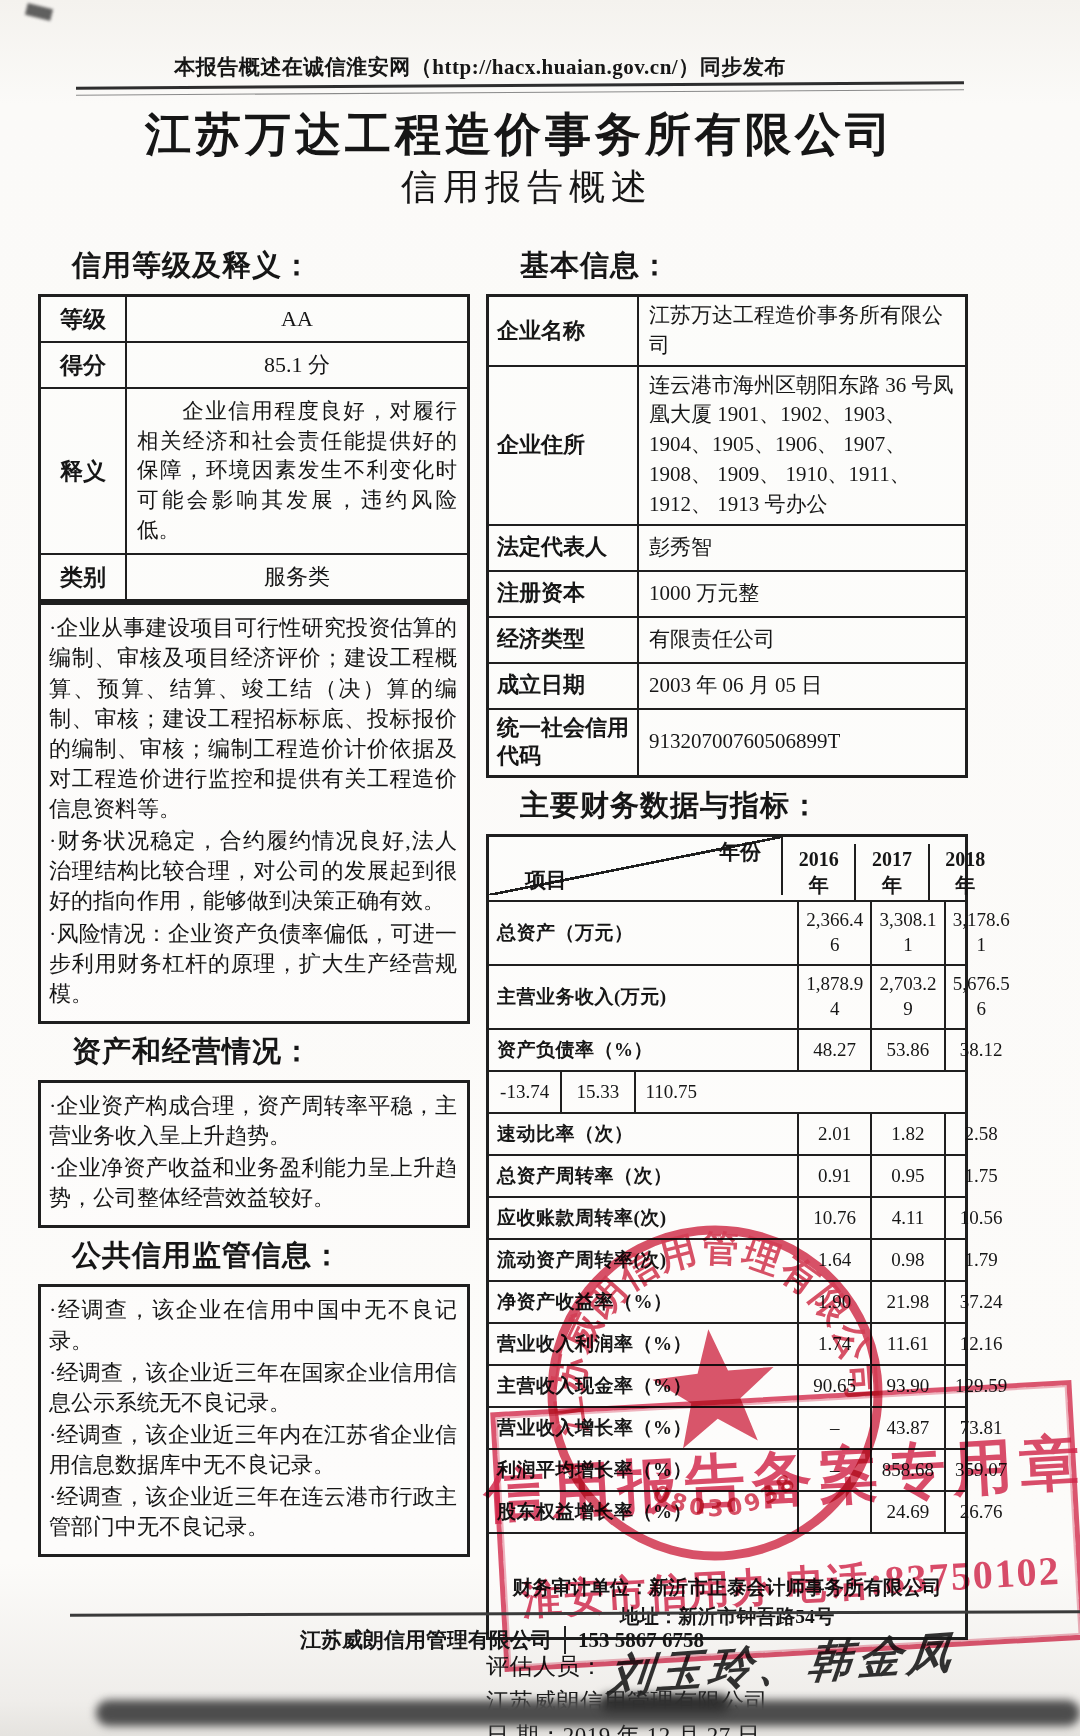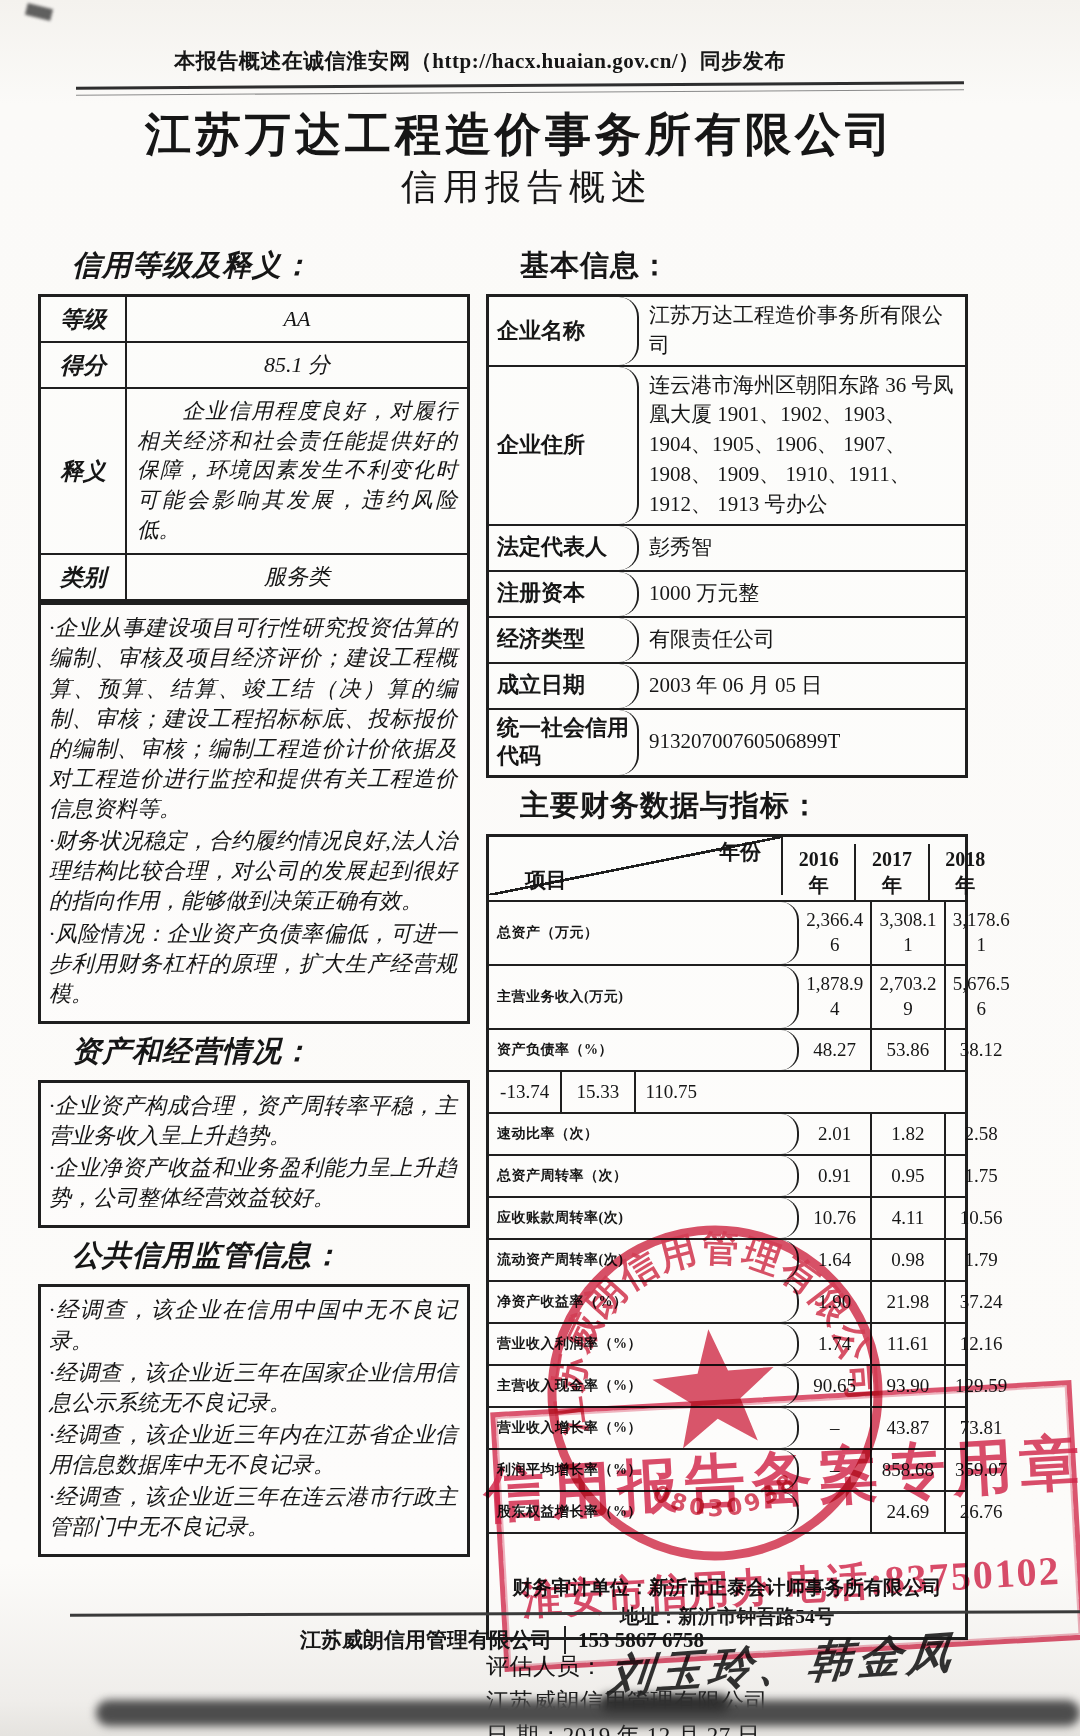--- a/index.html
+++ b/index.html
@@ -1,55 +1,55 @@
 <!DOCTYPE html>
 <html><head>
 <meta charset="utf-8">
 <style>
   html,body{margin:0;padding:0;background:#e8e6e2;}
   .page{position:relative;width:1080px;height:1736px;margin:0 auto;overflow:hidden;
         background:linear-gradient(180deg,#f4f2ee 0%,#fbfaf8 6%,#fcfbf9 90%,#efedea 98%,#e5e3df 100%);
         font-family:"Liberation Serif","DejaVu Serif",serif;color:#161616;}
   .corner-mark{position:absolute;left:26px;top:6px;width:26px;height:12px;background:#3c3c3c;
         transform:rotate(14deg);filter:blur(1.5px);opacity:.8;}
-  .header-notice{position:absolute;top:47px;left:0;width:960px;text-align:center;
+  .header-notice{position:absolute;top:53px;left:0;width:960px;text-align:center;
         font-size:21px;font-weight:bold;letter-spacing:.5px;}
   .header-rule{position:absolute;top:84px;left:76px;width:888px;height:5px;
         border-top:3px solid #2e2e2e;border-bottom:1px solid #8a8a8a;transform:rotate(-.35deg);}
   .doc-title{position:absolute;top:106px;left:0;width:1040px;text-align:center;}
   .doc-title .t1{font-size:46px;font-weight:bold;letter-spacing:4px;line-height:1.25;}
   .doc-title .t2{font-size:36px;font-weight:normal;letter-spacing:6px;line-height:1.3;padding-left:14px;}
-  .col-left{position:absolute;left:38px;top:238px;width:432px;font-style:italic;}
+  .col-left{position:absolute;left:38px;top:238px;width:432px;}
   .col-right{position:absolute;left:486px;top:238px;width:482px;}
   .sec-h{font-size:29px;font-weight:bold;letter-spacing:1px;margin:8px 0 8px 34px;}
   
   .btable{border:3px solid #1f1f1f;background:rgba(255,255,255,.35);}
   .r-row{display:flex;border-bottom:2px solid #1f1f1f;}
   .r-row:last-child{border-bottom:none;}
   .r-label{width:84px;flex:none;border-right:2px solid #1f1f1f;display:flex;align-items:center;
         justify-content:center;font-weight:bold;font-size:23px;}
   .r-value{flex:1;display:flex;align-items:center;justify-content:center;font-size:22px;
         min-height:40px;padding:2px 6px;text-align:center;}
   .r-value.long{display:block;padding:8px 10px;font-size:21.5px;line-height:1.38;
         text-indent:2.1em;text-align:justify;}
   
   .box{border:3px solid #1f1f1f;padding:8px 10px 10px 8px;font-size:22px;line-height:1.37;
         text-align:justify;background:rgba(255,255,255,.3);}
   .box p{margin:0 0 2px 0;}
   
   .i-row{display:flex;border-bottom:2px solid #1f1f1f;}
   .i-row:last-child{border-bottom:none;}
   .i-label{width:132px;flex:none;border-right:2px solid #1f1f1f;padding:4px 8px;font-weight:bold;
-        font-size:22px;display:flex;align-items:center;line-height:1.3;border-radius:20px;}
+        font-size:22px;display:flex;align-items:center;line-height:1.3;}
   .i-value{flex:1;padding:4px 10px;font-size:21px;display:flex;align-items:center;line-height:1.42;min-height:36px;}
   
   .f-row{display:flex;border-bottom:2px solid #1f1f1f;}
   .f-row:last-child{border-bottom:none;}
   .f-label{width:292px;flex:none;border-right:2px solid #1f1f1f;padding:2px 8px;font-weight:bold;
-        font-size:14px;display:flex;align-items:center;letter-spacing:.5px;border-radius:18px;}
+        font-size:19px;display:flex;align-items:center;letter-spacing:.5px;}
   .f-cell{width:63.3px;flex:none;border-right:2px solid #1f1f1f;display:flex;align-items:center;
         justify-content:center;font-size:19px;text-align:center;word-break:break-all;
         line-height:1.3;padding:2px 4px;min-height:36px;}
   .f-row .f-cell:last-child{border-right:none;}
   .f-row.tall .f-cell{min-height:58px;}
   .f-head .f-cell{font-weight:bold;font-size:20px;word-break:keep-all;margin-top:7px;}
   .f-corner{width:292px;flex:none;position:relative;border-right:2px solid #1f1f1f;height:58px;
         background:linear-gradient(to bottom right,transparent calc(50% - 1.3px),#1f1f1f calc(50% - 1.3px),
                    #1f1f1f calc(50% + 1.3px),transparent calc(50% + 1.3px));}
   .f-corner .c-top{position:absolute;top:1px;right:20px;font-weight:bold;font-size:21px;}

